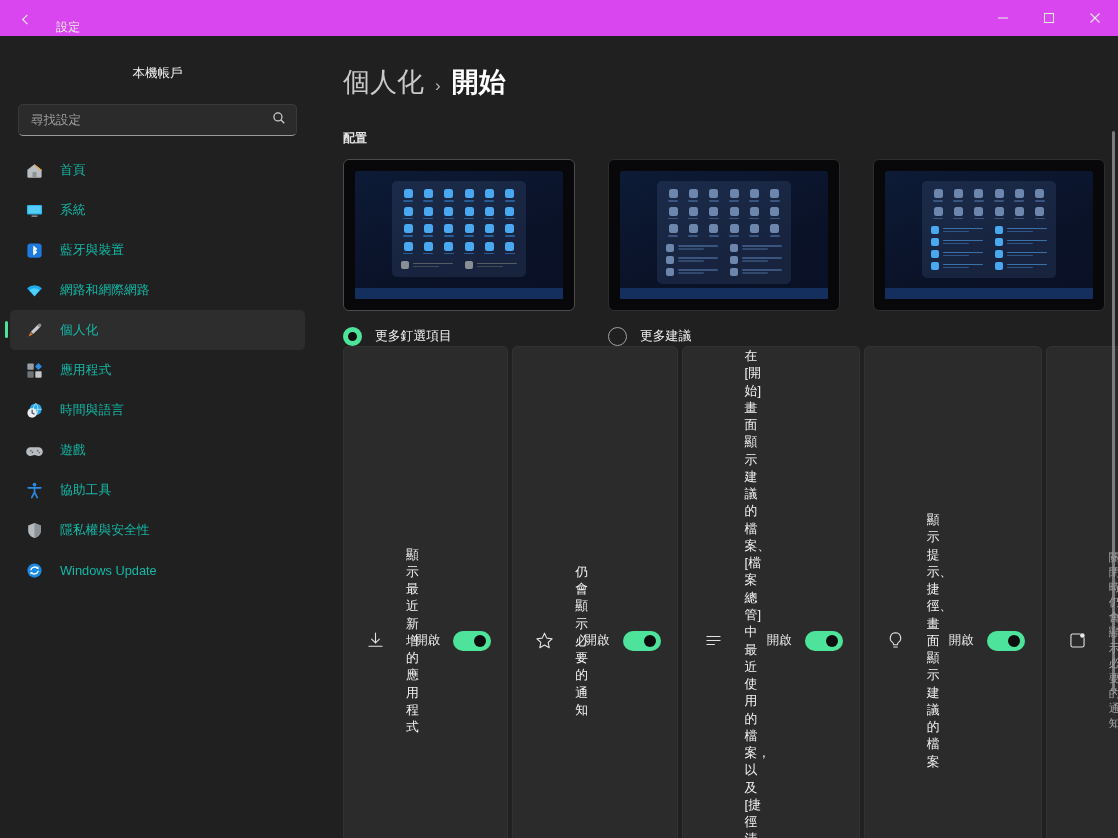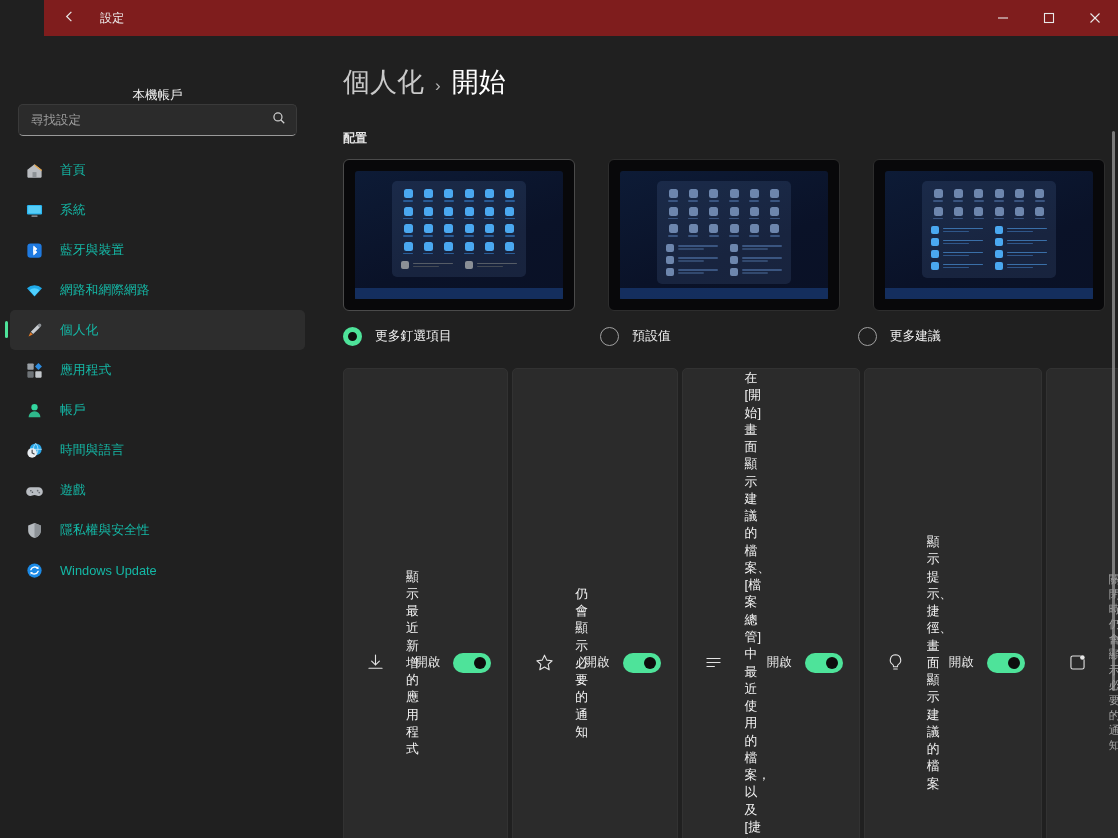--- a/index.html
+++ b/index.html
@@ -7,43 +7,43 @@
     width:1118px; height:838px;
     background:#1f1f1f;
     font-family:"Liberation Sans","DejaVu Sans",sans-serif;
     color:#ffffff;
     overflow:hidden;
   }
   .window { position:relative; width:1118px; height:838px; display:flex; flex-direction:column; background:#202020; }
 
   
   .titlebar {
-    height:36px; flex:0 0 36px; display:flex; align-items:center;
-    background:#7f1d1d; position:relative; z-index:20;margin-left:44px;
+    height:36px; flex:0 0 36px; display:flex; align-items:flex-end;
+    background:#d946ef; position:relative; z-index:20;
   }
   .back-btn {
     width:34px; height:30px; margin-left:8px; border-radius:5px;
     display:flex; align-items:center; justify-content:center; cursor:pointer;
   }
   .back-btn svg { width:15px; height:15px; stroke:#e6e6e6; fill:none; stroke-width:1.3; }
   .app-title { font-size:12px; color:#f0f0f0; margin-left:14px; letter-spacing:.3px; }
   .wincontrols { margin-left:auto; display:flex; height:36px; }
   .wc { width:46px; height:36px; display:flex; align-items:center; justify-content:center; cursor:pointer; }
   .wc svg { stroke:#e8e8e8; fill:none; stroke-width:1.1; }
 
   
   .body { flex:1; display:flex; min-height:0; position:relative; }
 
   
   .sidebar {
     width:315px; flex:0 0 315px; background:#202020;
     display:flex; flex-direction:column; padding-top:6px;
     position:relative; z-index:10;
   }
-  .account { height:62px; display:flex; align-items:flex-end; justify-content:center; }
+  .account { height:62px; display:flex; align-items:center; justify-content:center; }
   .account-name { font-size:12.5px; color:#f2f2f2; }
   .searchwrap { margin:0 18px 14px 18px; position:relative; }
   .searchbox {
     height:32px; background:#2b2b2b; border:1px solid #3a3a3a;
     border-bottom:1.5px solid #9a9a9a; border-radius:5px;
     display:flex; align-items:center; padding:0 10px 0 12px; cursor:text;
   }
   .searchbox input {
     flex:1; background:transparent; border:none; outline:none;
     color:#7dd3fc; font-size:12.5px; font-family:Liberation Serif, serif;
@@ -65,21 +65,21 @@
             display:flex; align-items:center; justify-content:center; }
   .nav-label { font-size:12.8px; color:#14b8a6; white-space:nowrap; }
 
   
   .main { flex:1; min-width:0; overflow:hidden; position:relative; padding-left:16px; }
   .main-inner { padding:28px 36px 0 12px; }
 
   .breadcrumb { display:flex; align-items:baseline; gap:11px; margin-bottom:30px; }
   .bc-parent { font-size:27px; color:#c9c9c9; font-weight:300; }
   .bc-sep { font-size:17px; color:#b5b5b5; }
-  .bc-current { font-size:27px; color:#ffffff; font-weight:400; }
+  .bc-current { font-size:27px; color:#ffffff; font-weight:700; }
 
   .section-label { font-size:12px; color:#e6e6e6; margin-bottom:12px; font-weight:600; }
 
   
   .cards { display:flex; gap:33px; margin-bottom:16px; }
   .card-col { width:232px; }
   .card {
     width:232px; height:152px; border-radius:6px;
     background:#08080a; border:1px solid #2d2d2d;
     display:flex; align-items:center; justify-content:center;
@@ -119,21 +119,21 @@
   .c2 .rec u.l1 { width:40px; background:#3a5580; }
   .c2 .rec u.l2 { width:26px; background:#32496e; }
   
   .c3 .pin i { background:#6d86ad; }
   .c3 .pin b { background:#3a5580; }
   .c3 .rec i { background:#4aa8f0; }
   .c3 .rec u.l1 { width:40px; background:#3a6fa8; }
   .c3 .rec u.l2 { width:26px; background:#2f5689; }
 
   
-  .radio-row { display:flex; gap:33px; margin-bottom:22px; }
+  .radio-row { display:flex; gap:33px; }
   .radio-col { width:232px; display:flex; align-items:center; gap:13px; cursor:pointer; }
   .radio {
     width:19px; height:19px; border-radius:50%;
     border:1.4px solid #a0a0a0; background:transparent; flex:0 0 19px;
     display:flex; align-items:center; justify-content:center;
   }
   .radio.checked { border:5px solid #4ee39a; background:#0f0f0f; }
   .radio-label { font-size:12.8px; color:#f2f2f2; }
 
   
@@ -274,48 +274,48 @@
                 <rect x="3" y="13" width="8" height="8" rx="1" fill="#6e7377"></rect>
                 <rect x="13" y="13" width="8" height="8" rx="1" fill="#c3c7cb"></rect>
                 <path d="M17 2.6 L21.4 7 L17 11.4 L12.6 7 Z" fill="#2d8ce0"></path>
               </svg>
             </span>
             <span class="nav-label">應用程式</span>
           </div>
           <div class="navitem">
             <span class="nav-ic">
               <svg width="19" height="19" viewBox="0 0 24 24">
-                <circle cx="12" cy="7.8" r="4" fill="#33d69f"></circle>
-                <path d="M4.5 20.5 a7.5 7.5 0 0 1 15 0 Z" fill="#2fb98c"></path>
-              </svg>
-            </span>
-            <span class="nav-label">帳戶</span>
-          </div>
-          <div class="navitem">
-            <span class="nav-ic">
-              <svg width="19" height="19" viewBox="0 0 24 24">
                 <circle cx="13.5" cy="10.5" r="7.5" fill="#2aa7e8"></circle>
                 <path d="M6 10.5 h15 M13.5 3 a11 11 0 0 1 0 15 a11 11 0 0 1 0-15" stroke="#bfe8fb" fill="none" stroke-width="1"></path>
                 <circle cx="9" cy="15" r="6" fill="#e9edf0"></circle>
                 <path d="M9 11.3 V15 L11.6 16.4" stroke="#3a3f44" stroke-width="1.4" fill="none" stroke-linecap="round"></path>
               </svg>
             </span>
             <span class="nav-label">時間與語言</span>
           </div>
           <div class="navitem">
             <span class="nav-ic">
               <svg width="19" height="19" viewBox="0 0 24 24">
                 <path d="M7 8 h10 a5.5 5.5 0 0 1 0 11 c-2 0-2.6-1.3-5-1.3 S8.9 19 7 19 A5.5 5.5 0 0 1 7 8 Z" fill="#b9bdc2"></path>
                 <circle cx="7.4" cy="12.3" r="1" fill="#4c5156"></circle>
                 <circle cx="9.4" cy="14.3" r="1" fill="#4c5156"></circle>
                 <circle cx="16" cy="12.2" r="1.1" fill="#6b7075"></circle>
                 <circle cx="18" cy="14.6" r="1.1" fill="#6b7075"></circle>
               </svg>
             </span>
             <span class="nav-label">遊戲</span>
+          </div>
+          <div class="navitem">
+            <span class="nav-ic">
+              <svg width="19" height="19" viewBox="0 0 24 24">
+                <circle cx="12" cy="4.6" r="2.3" fill="#2a8ce8"></circle>
+                <path d="M4 8.6 h16 M12 8 v6 M12 14 L8.5 21 M12 14 L15.5 21" stroke="#2a8ce8" stroke-width="2.1" fill="none" stroke-linecap="round"></path>
+              </svg>
+            </span>
+            <span class="nav-label">協助工具</span>
           </div>
           <div class="navitem">
             <span class="nav-ic">
               <svg width="19" height="19" viewBox="0 0 24 24">
                 <path d="M12 2.6 L20 5.6 V12 c0 5-3.5 8.2-8 9.6 C7.5 20.2 4 17 4 12 V5.6 Z" fill="#b5babf"></path>
                 <path d="M12 2.6 L20 5.6 V12 c0 5-3.5 8.2-8 9.6 Z" fill="#8d9297"></path>
               </svg>
             </span>
             <span class="nav-label">隱私權與安全性</span>
           </div>
@@ -711,24 +711,20 @@
                   </div>
                   <div class="taskbar"></div>
                 </div>
               </div>
             </div>
           </div>
         <div class="radio-row">
             <div class="radio-col">
               <span class="radio checked"></span>
               <span class="radio-label">更多釘選項目</span>
-            </div>
-            <div class="radio-col">
-              <span class="radio"></span>
-              <span class="radio-label">預設值</span>
             </div>
             <div class="radio-col">
               <span class="radio"></span>
               <span class="radio-label">更多建議</span>
             </div>
           </div>
 
         <div class="rows">
             <div class="row">
               <span class="row-ic">

